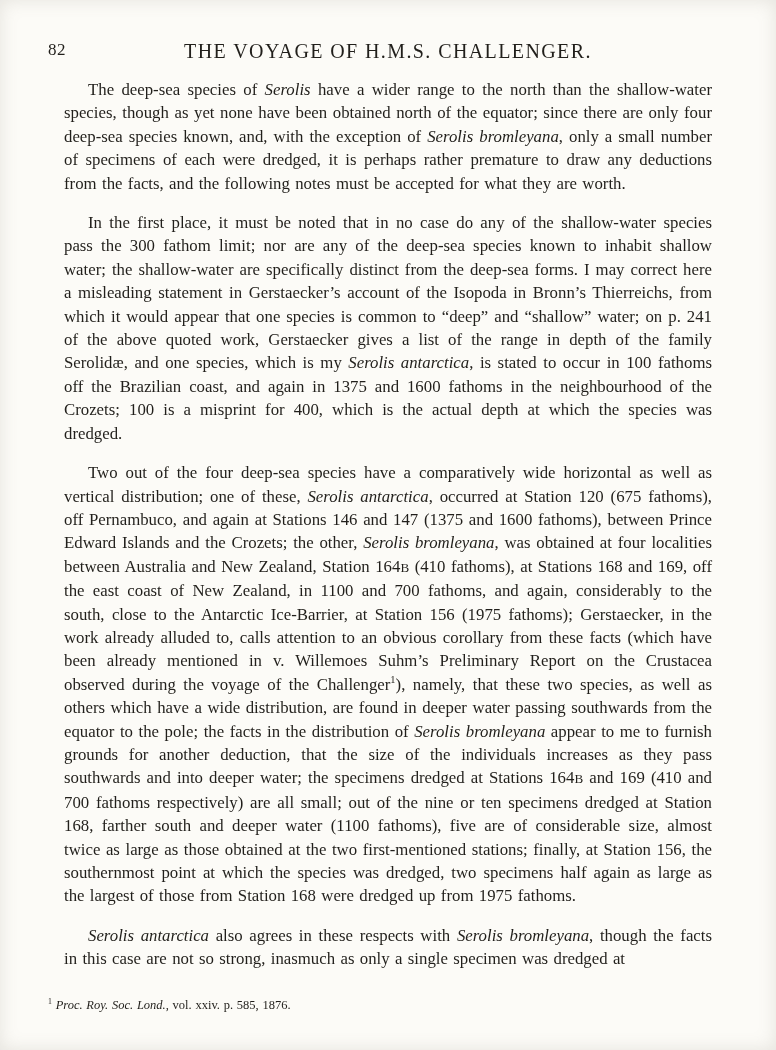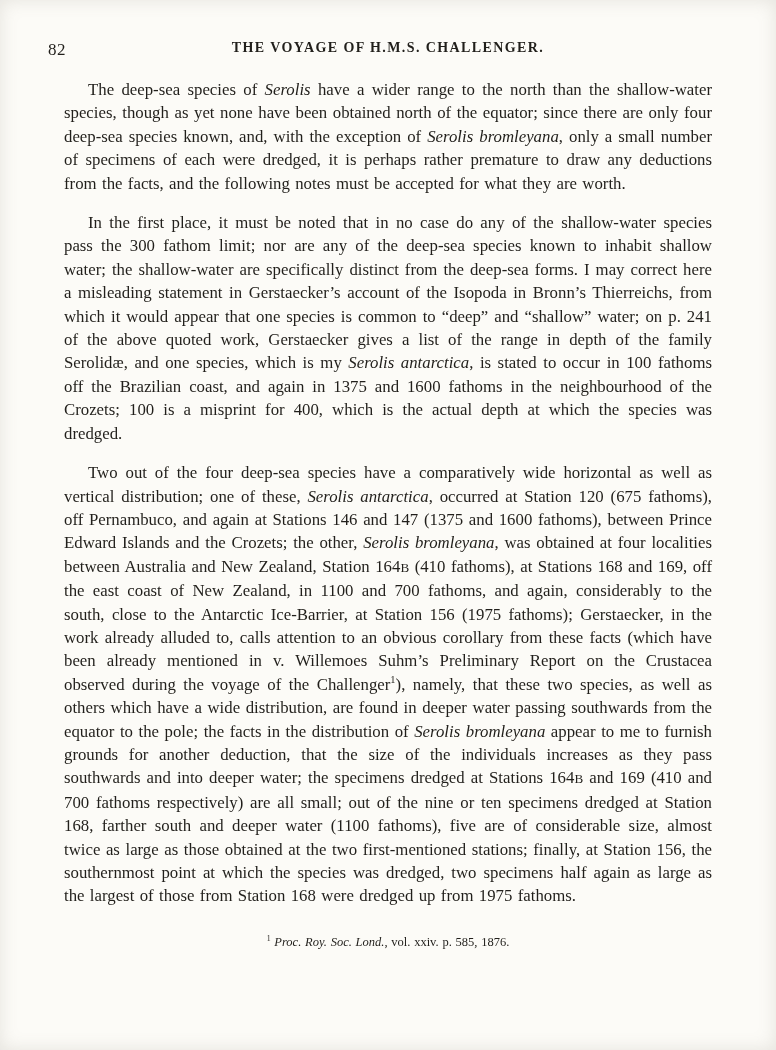--- a/index.html
+++ b/index.html
@@ -30,22 +30,22 @@
   }
   .page-number {
     position: absolute;
     left: 0;
     top: 0;
     font-size: 17px;
     letter-spacing: 0.5px;
   }
   .running-title {
     text-align: center;
-    font-weight: bold;
-    font-size: 14px;
+    font-weight: normal;
+    font-size: 20px;
     letter-spacing: 1.4px;
   }
   .text-block p {
     margin: 16px;
     font-size: 16.8px;
     line-height: 23.4px;
     text-align: justify;
     text-indent: 24px;
     word-spacing: 0.07em;
   }
@@ -54,33 +54,34 @@
   }
   .sc {
     font-size: 0.78em;
   }
   sup {
     font-size: 0.62em;
     line-height: 0;
     vertical-align: super;
   }
   .footnote {
-    text-align: center;
+    text-align: left;
     font-size: 12.5px;
     margin-top: 27px;
     word-spacing: 0.05em;
   }
 </style>
 </head>
 <body>
 
 <div class="page">
   <div class="running-head">
     <span class="page-number">82</span>
     <div class="running-title">THE VOYAGE OF H.M.S. CHALLENGER.</div>
   </div>
   <div class="text-block">
       <p><span>The deep-sea species of </span><span class="it">Serolis</span><span> have a wider range to the north than the shallow-water species, though as yet none have been obtained north of the equator; since there are only four deep-sea species known, and, with the exception of </span><span class="it">Serolis bromleyana</span><span>, only a small number of specimens of each were dredged, it is perhaps rather premature to draw any deductions from the facts, and the following notes must be accepted for what they are worth.</span></p>
       <p><span>In the first place, it must be noted that in no case do any of the shallow-water species pass the 300 fathom limit; nor are any of the deep-sea species known to inhabit shallow water; the shallow-water are specifically distinct from the deep-sea forms.  I may correct here a misleading statement in Gerstaecker’s account of the Isopoda in Bronn’s Thierreichs, from which it would appear that one species is common to “deep” and “shallow” water; on p. 241 of the above quoted work, Gerstaecker gives a list of the range in depth of the family Serolidæ, and one species, which is my </span><span class="it">Serolis antarctica</span><span>, is stated to occur in 100 fathoms off the Brazilian coast, and again in 1375 and 1600 fathoms in the neighbourhood of the Crozets; 100 is a misprint for 400, which is the actual depth at which the species was dredged.</span></p>
       <p><span>Two out of the four deep-sea species have a comparatively wide horizontal as well as vertical distribution; one of these, </span><span class="it">Serolis antarctica</span><span>, occurred at Station 120 (675 fathoms), off Pernambuco, and again at Stations 146 and 147 (1375 and 1600 fathoms), between Prince Edward Islands and the Crozets; the other, </span><span class="it">Serolis bromleyana</span><span>, was obtained at four localities between Australia and New Zealand, Station 164</span><span class="sc">B</span><span> (410 fathoms), at Stations 168 and 169, off the east coast of New Zealand, in 1100 and 700 fathoms, and again, considerably to the south, close to the Antarctic Ice-Barrier, at Station 156 (1975 fathoms); Gerstaecker, in the work already alluded to, calls attention to an obvious corollary from these facts (which have been already mentioned in v. Willemoes Suhm’s Preliminary Report on the Crustacea observed during the voyage of the Challenger</span><sup>1</sup><span>), namely, that these two species, as well as others which have a wide distribution, are found in deeper water passing southwards from the equator to the pole; the facts in the distribution of </span><span class="it">Serolis bromleyana</span><span> appear to me to furnish grounds for another deduction, that the size of the individuals increases as they pass southwards and into deeper water; the specimens dredged at Stations 164</span><span class="sc">B</span><span> and 169 (410 and 700 fathoms respectively) are all small; out of the nine or ten specimens dredged at Station 168, farther south and deeper water (1100 fathoms), five are of considerable size, almost twice as large as those obtained at the two first-mentioned stations; finally, at Station 156, the southernmost point at which the species was dredged, two specimens half again as large as the largest of those from Station 168 were dredged up from 1975 fathoms.</span></p>
+      <p><span class="it">Serolis antarctica</span><span> also agrees in these respects with </span><span class="it">Serolis bromleyana</span><span>, though the facts in this case are not so strong, inasmuch as only a single specimen was dredged at</span></p>
     </div>
   <div class="footnote"><sup>1</sup><span> </span><span class="it">Proc. Roy. Soc. Lond.</span><span>, vol. xxiv. p. 585, 1876.</span></div>
 </div>
 
 </body></html>

